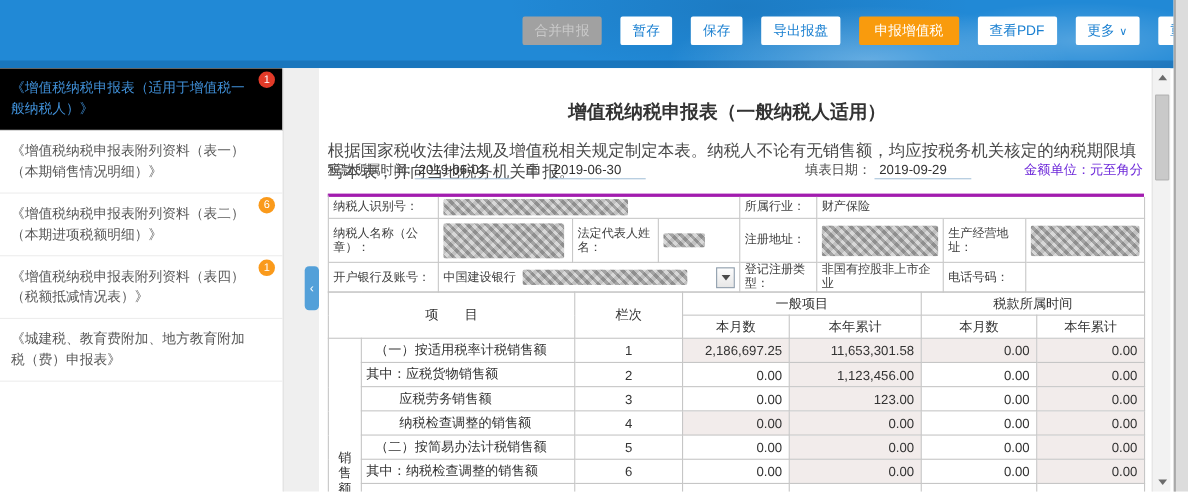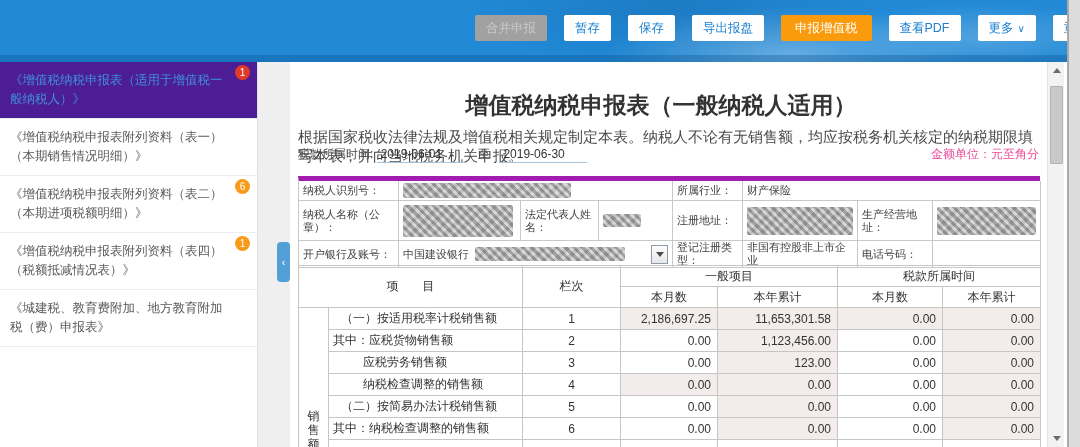--- a/index.html
+++ b/index.html
@@ -31,49 +31,49 @@
 
   
   .sidebar { position:absolute; left:0; top:62px; width:257px; height:385px;
     background:#fff; overflow:hidden; }
   .side-head { position:relative; padding:13px 10px 0 10px; border-bottom:1px solid #e4e4e4; height:38px; }
   .side-title { display:inline-block; font-size:15px; font-weight:bold; color:#2b2b2b;
     padding-bottom:5px; border-bottom:3px solid #2c8ad3; }
   .layers-icon { position:absolute; right:12px; top:14px; width:16px; height:16px; cursor:pointer; }
   .side-item { position:relative; padding:9px 26px 9px 10px; font-size:12.5px; line-height:19px;
     color:#595959; border-bottom:1px solid #ededed; cursor:pointer; }
-  .side-item.active { background:#4c1d95; color:#4090d8; }
+  .side-item.active { background:#000000; color:#4090d8; }
   .badge { position:absolute; right:7px; top:3px; min-width:15px; height:15px; line-height:15px;
     border-radius:8px; color:#fff; font-size:10px; text-align:center; padding:0 3px; }
 
   .side-gap { position:absolute; left:257px; top:62px; width:33px; height:385px;
     background:#efefef; border-left:1px solid #e2e2e2; }
   .collapse-handle { position:absolute; left:277px; top:242px; width:13px; height:40px;
     background:#53a0d9; border-radius:4px; color:#fff; font-size:11px;
     display:flex; align-items:center; justify-content:center; cursor:pointer; z-index:4; }
 
   
   .main { position:absolute; left:290px; top:62px; width:757px; height:385px;
     background:#fff; overflow:hidden; }
   .form-title { position:absolute; top:28px; left:0; width:742px; text-align:center;
-    font-size:23px; font-weight:bold; color:#333; }
+    font-size:17px; font-weight:bold; color:#333; }
   .form-note { position:absolute; top:66px; left:8px; width:742px; font-size:15px; color:#4a4a4a; }
   .meta-row { position:absolute; top:84px; left:0; width:757px; height:22px; font-size:12px; color:#4a4a4a; }
   .meta-period { position:absolute; left:8px; }
   .meta-fill { position:absolute; left:442px; }
-  .meta-unit { position:absolute; right:8px; color:#ec4899; }
+  .meta-unit { position:absolute; right:8px; color:#6d28d9; }
   .u-val { display:inline-block; min-width:88px; padding:0 4px 1px 4px;
     border-bottom:1px solid #a8c4da; color:#333; }
   .meta-to { margin:0 6px 0 10px; }
 
   
   .info-grid { position:absolute; left:8px; top:114px; width:742px;
     display:grid; grid-template-columns:100px 122px 78px 74px 70px 115px 75px 108px;
     grid-template-rows:20px 40px 27px;
-    border-top:5px solid #a21caf; border-left:1px solid #c8c8c8; font-size:11px; color:#404040; }
+    border-top:3px solid #a21caf; border-left:1px solid #c8c8c8; font-size:11px; color:#404040; }
   .cell { border-right:1px solid #c8c8c8; border-bottom:1px solid #c8c8c8;
     padding:2px 4px; display:flex; align-items:center; overflow:hidden; line-height:13px; }
   .span3 { grid-column:span 3; }
   .mosaic { display:inline-block; border-radius:2px;
     background-image:
       repeating-linear-gradient(45deg, rgba(110,110,110,.55) 0 3px, rgba(205,205,205,.5) 3px 6px),
       repeating-linear-gradient(-45deg, #b5b5b5 0 4px, #e3e3e3 4px 8px); }
   .mz-tin { width:168px; height:15px; }
   .mz-name { width:110px; height:32px; }
   .mz-rep { width:38px; height:13px; }
@@ -147,20 +147,24 @@
   <div class="main">
     <div class="form-title">增值税纳税申报表（一般纳税人适用）</div>
     <div class="form-note">根据国家税收法律法规及增值税相关规定制定本表。纳税人不论有无销售额，均应按税务机关核定的纳税期限填写本表，并向当地税务机关申报。</div>
 
     <div class="meta-row">
       <span class="meta-period">
         <span>税款所属时间:</span>
         <span class="u-val">2019-06-01</span>
         <span class="meta-to">至</span>
         <span class="u-val">2019-06-30</span>
+      </span>
+      <span class="meta-fill">
+        <span>填表日期：</span>
+        <span class="u-val">2019-09-29</span>
       </span>
       <span class="meta-unit">金额单位：元至角分</span>
     </div>
 
     <div class="info-grid">
 
       <div class="cell">纳税人识别号：</div>
       <div class="cell span3">
           <span class="mosaic mz-tin"></span>
         </div>

